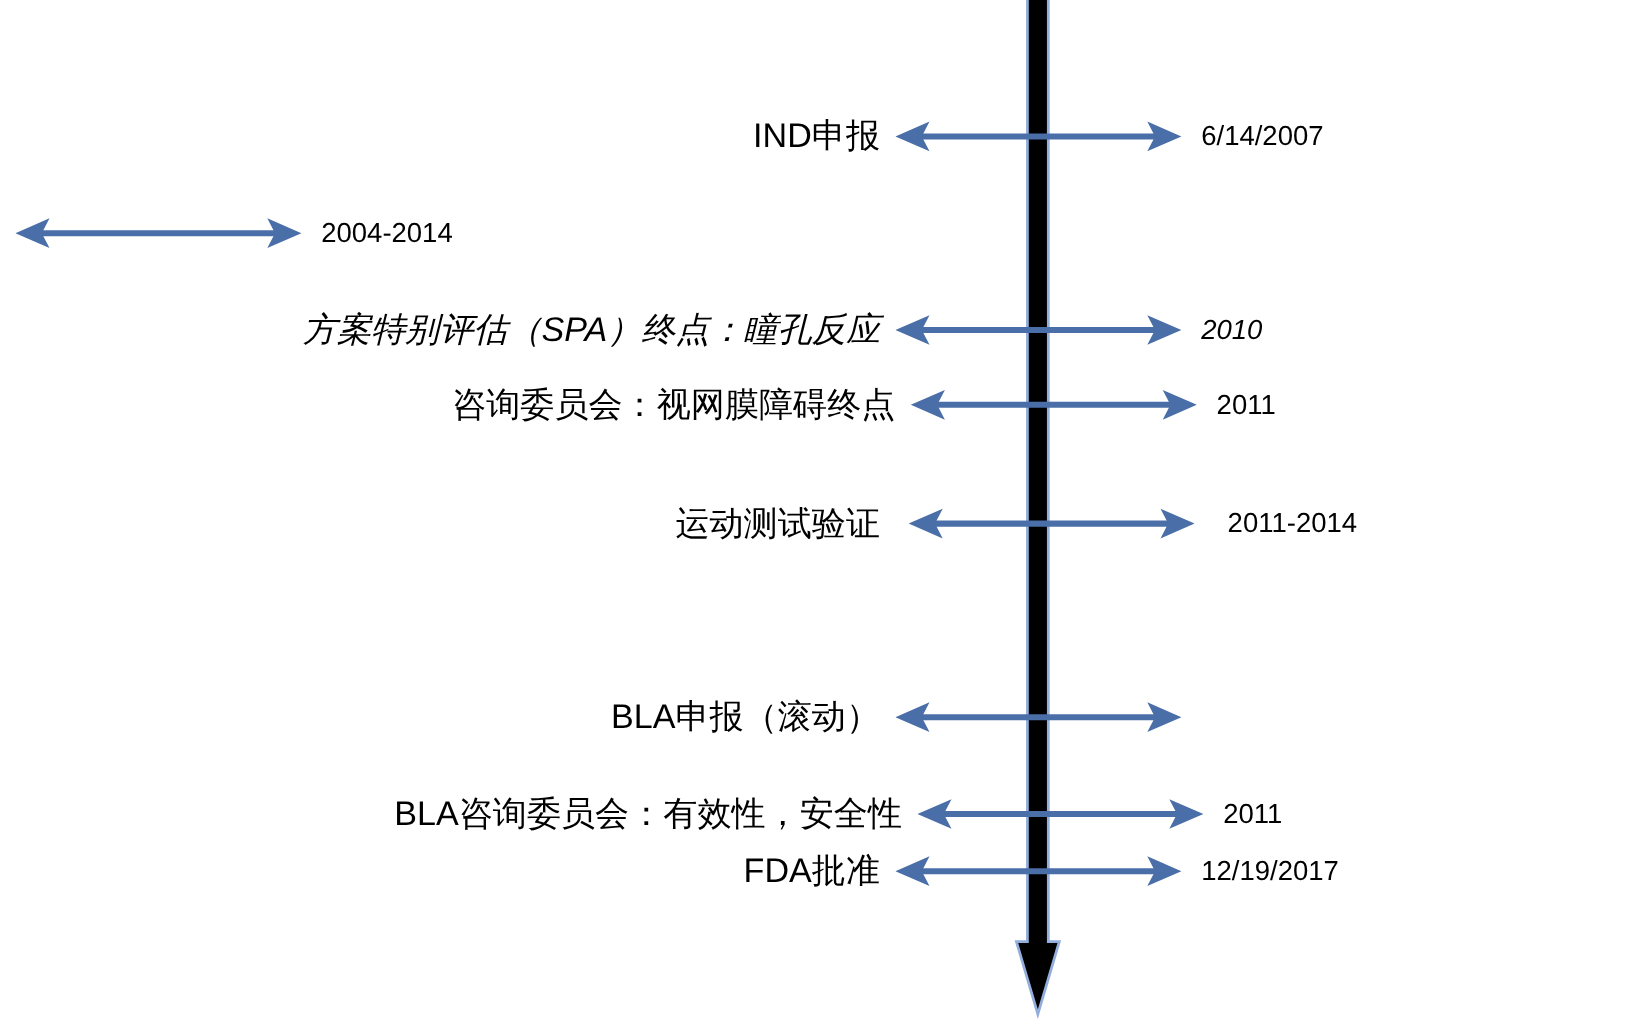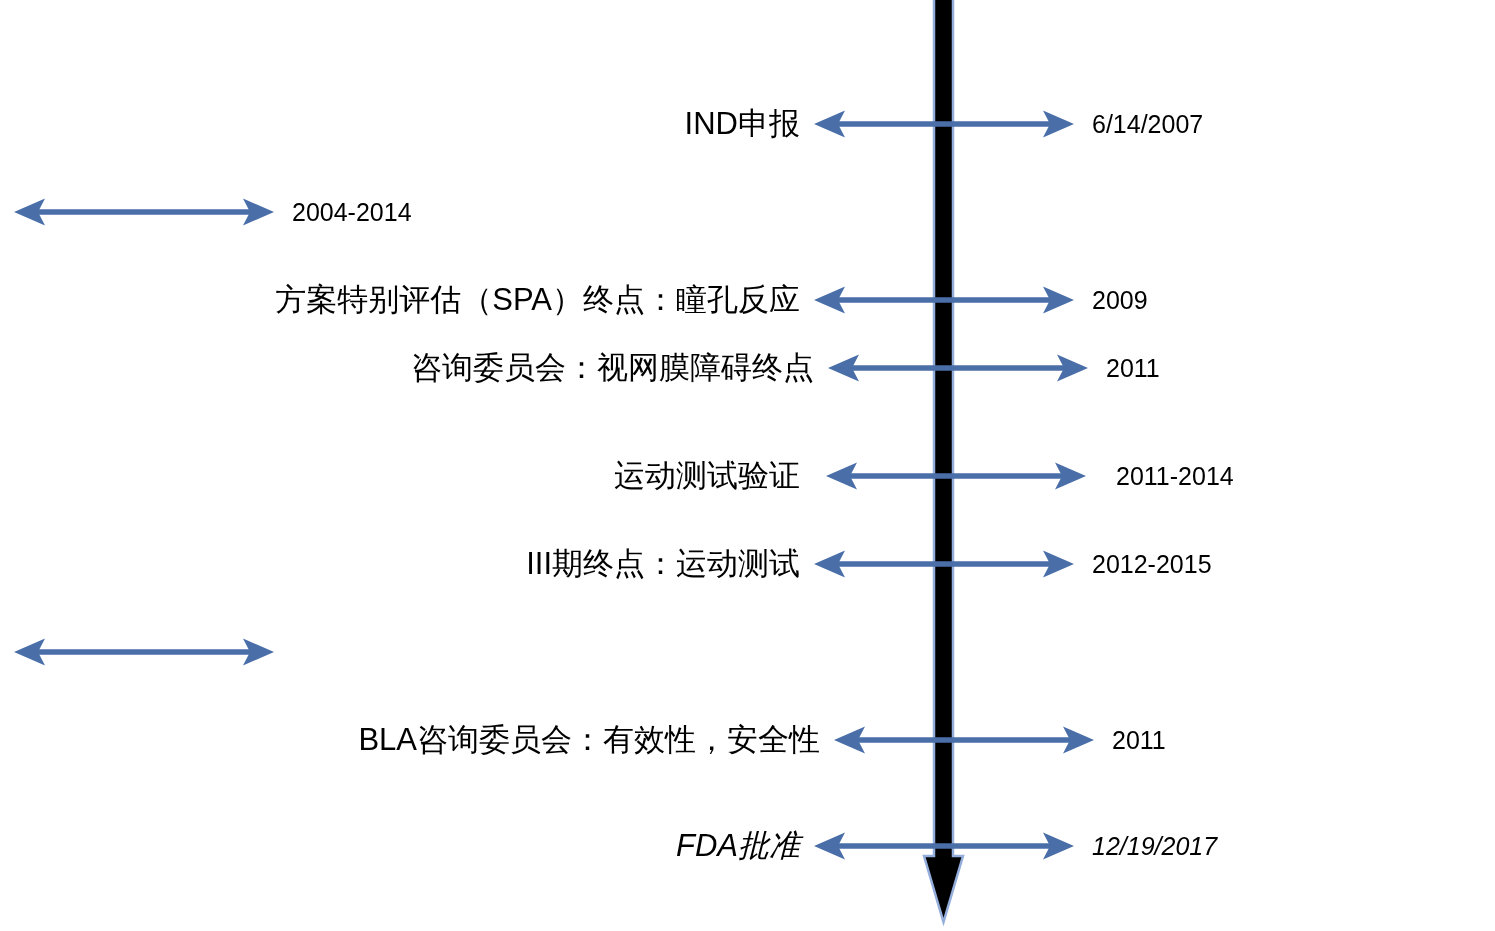--- a/index.html
+++ b/index.html
@@ -92,28 +92,28 @@
 
     <div class="row" style="top: 190px;">
       <svg class="h-arrow" viewBox="0 0 260 30" aria-hidden="true">
         <line class="shaft" x1="18" y1="15" x2="242" y2="15"></line>
         <polygon class="head" points="0,15 31,1.5 24,15 31,28.5"></polygon>
         <polygon class="head" points="260,15 229,1.5 236,15 229,28.5"></polygon>
       </svg>
       <div class="date">2004-2014</div>
     </div>
 
-    <div class="row" style="top: 278px;">
+    <div class="row" style="top: 278px; font-style: italic;">
       <div class="label">方案特别评估（SPA）终点：瞳孔反应</div>
       <svg class="h-arrow" viewBox="0 0 260 30" aria-hidden="true">
         <line class="shaft" x1="18" y1="15" x2="242" y2="15"></line>
         <polygon class="head" points="0,15 31,1.5 24,15 31,28.5"></polygon>
         <polygon class="head" points="260,15 229,1.5 236,15 229,28.5"></polygon>
       </svg>
-      <div class="date">2009</div>
+      <div class="date">2010</div>
     </div>
 
     <div class="row" style="top: 346px; margin-left: 14px;">
       <div class="label">咨询委员会：视网膜障碍终点</div>
       <svg class="h-arrow" viewBox="0 0 260 30" aria-hidden="true">
         <line class="shaft" x1="18" y1="15" x2="242" y2="15"></line>
         <polygon class="head" points="0,15 31,1.5 24,15 31,28.5"></polygon>
         <polygon class="head" points="260,15 229,1.5 236,15 229,28.5"></polygon>
       </svg>
       <div class="date">2011</div>
@@ -122,49 +122,41 @@
     <div class="row" style="top: 454px; gap: 12px;">
       <div class="label">运动测试验证</div>
       <svg class="h-arrow" viewBox="0 0 260 30" aria-hidden="true">
         <line class="shaft" x1="18" y1="15" x2="242" y2="15"></line>
         <polygon class="head" points="0,15 31,1.5 24,15 31,28.5"></polygon>
         <polygon class="head" points="260,15 229,1.5 236,15 229,28.5"></polygon>
       </svg>
       <div class="date">2011-2014</div>
     </div>
 
-    <div class="row" style="top: 542px;">
-      <div class="label">III期终点：运动测试</div>
-      <svg class="h-arrow" viewBox="0 0 260 30" aria-hidden="true">
-        <line class="shaft" x1="18" y1="15" x2="242" y2="15"></line>
-        <polygon class="head" points="0,15 31,1.5 24,15 31,28.5"></polygon>
-        <polygon class="head" points="260,15 229,1.5 236,15 229,28.5"></polygon>
-      </svg>
-      <div class="date">2012-2015</div>
-    </div>
 
     <div class="row" style="top: 630px;">
+      <div class="label">BLA申报（滚动）</div>
       <svg class="h-arrow" viewBox="0 0 260 30" aria-hidden="true">
         <line class="shaft" x1="18" y1="15" x2="242" y2="15"></line>
         <polygon class="head" points="0,15 31,1.5 24,15 31,28.5"></polygon>
         <polygon class="head" points="260,15 229,1.5 236,15 229,28.5"></polygon>
       </svg>
     </div>
 
     <div class="row" style="top: 718px; margin-left: 20px;">
       <div class="label">BLA咨询委员会：有效性，安全性</div>
       <svg class="h-arrow" viewBox="0 0 260 30" aria-hidden="true">
         <line class="shaft" x1="18" y1="15" x2="242" y2="15"></line>
         <polygon class="head" points="0,15 31,1.5 24,15 31,28.5"></polygon>
         <polygon class="head" points="260,15 229,1.5 236,15 229,28.5"></polygon>
       </svg>
       <div class="date">2011</div>
     </div>
 
-    <div class="row" style="top: 824px; font-style: italic;">
+    <div class="row" style="top: 770px;">
       <div class="label">FDA批准</div>
       <svg class="h-arrow" viewBox="0 0 260 30" aria-hidden="true">
         <line class="shaft" x1="18" y1="15" x2="242" y2="15"></line>
         <polygon class="head" points="0,15 31,1.5 24,15 31,28.5"></polygon>
         <polygon class="head" points="260,15 229,1.5 236,15 229,28.5"></polygon>
       </svg>
       <div class="date">12/19/2017</div>
     </div>
   </div>
 

